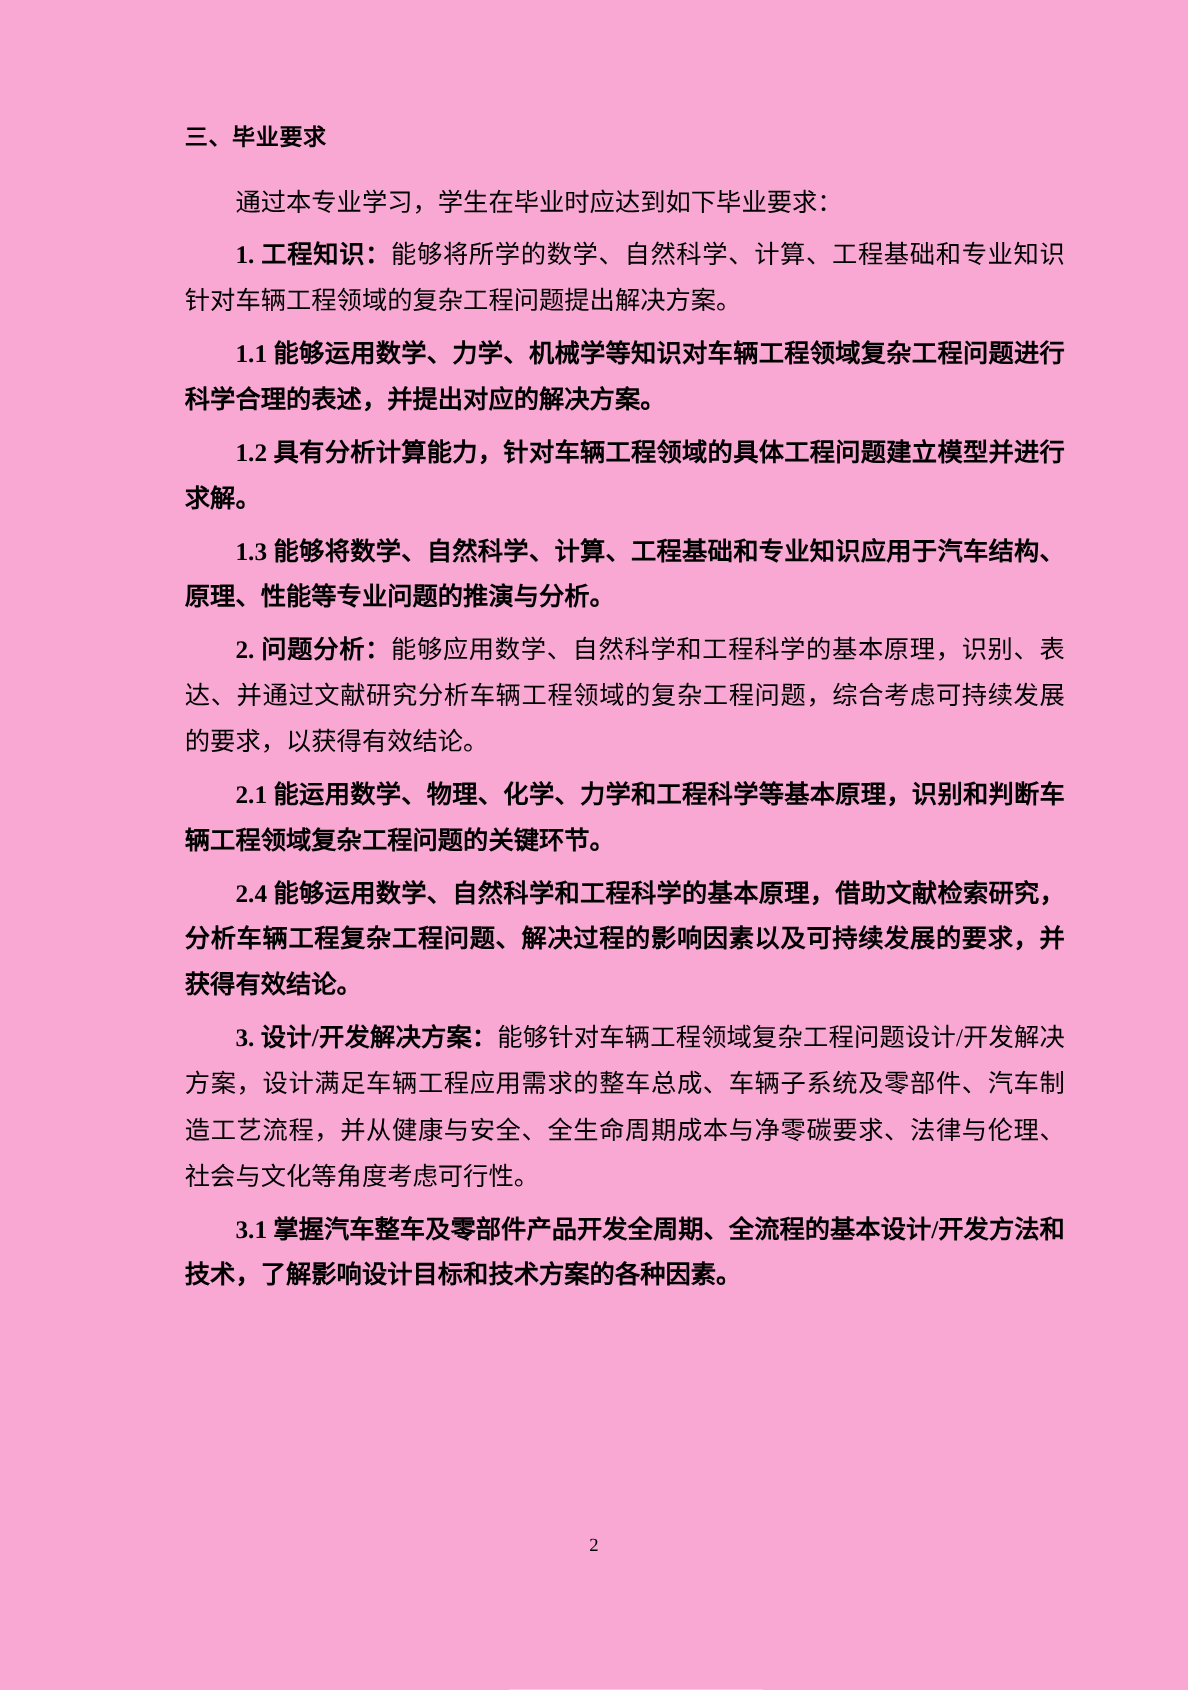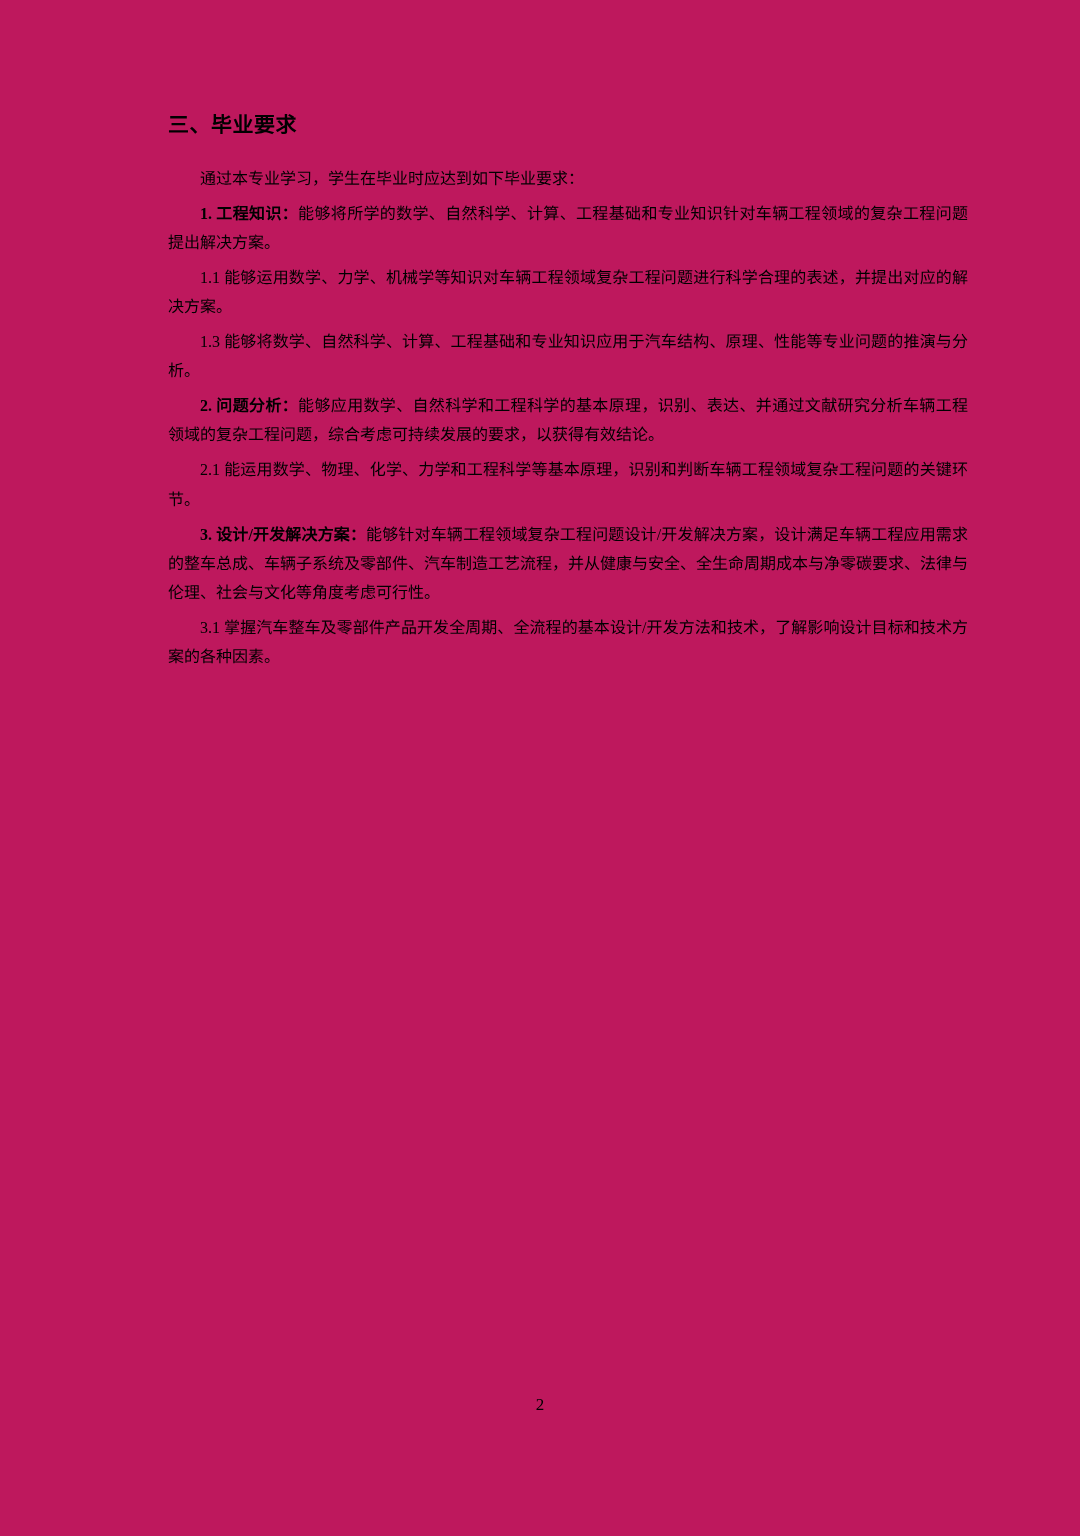--- a/index.html
+++ b/index.html
@@ -14,49 +14,50 @@
     color: #000000;
     position: relative;
     overflow: hidden;
   }
   .page {
     position: absolute;
     left: 0;
     top: 0;
     width: 1080px;
     height: 1536px;
-    background: #be185d;
+    background: #f9a8d4;
   }
   .content {
     position: absolute;
     left: 168px;
     top: 110px;
     width: 800px;
   }
   .heading {
     font-size: 21px;
     font-weight: bold;
     letter-spacing: 0.5px;
     margin: 0 0 22px 0;
     line-height: 1.5;
   }
   p.para {
-    font-size: 16px;
+    font-size: 23px;
     line-height: 1.82;
     margin: 0 0 6px 0;
     text-align: justify;
     text-justify: inter-ideograph;
     text-indent: 2em;
   }
   p.para .lead {
     font-weight: bold;
     margin-top: 14px;
   }
   p.sub {
     text-indent: 2em;
+    font-weight: bold;
   }
   .page-number {
     position: absolute;
     left: 0;
     top: 1395px;
     width: 1080px;
     text-align: center;
     font-size: 17px;
     font-family: "Liberation Serif", "DejaVu Serif", serif;
   }
@@ -68,30 +69,32 @@
   <div class="content">
 
     <div class="heading">三、毕业要求</div>
 
     <p class="para">通过本专业学习，学生在毕业时应达到如下毕业要求：</p>
 
     <p class="para"><span class="lead">1. 工程知识：</span><span>能够将所学的数学、自然科学、计算、工程基础和专业知识针对车辆工程领域的复杂工程问题提出解决方案。</span></p>
 
     <p class="para sub">1.1 能够运用数学、力学、机械学等知识对车辆工程领域复杂工程问题进行科学合理的表述，并提出对应的解决方案。</p>
 
+    <p class="para sub">1.2 具有分析计算能力，针对车辆工程领域的具体工程问题建立模型并进行求解。</p>
 
     <p class="para sub">1.3 能够将数学、自然科学、计算、工程基础和专业知识应用于汽车结构、原理、性能等专业问题的推演与分析。</p>
 
 
     <p class="para"><span class="lead">2. 问题分析：</span><span>能够应用数学、自然科学和工程科学的基本原理，识别、表达、并通过文献研究分析车辆工程领域的复杂工程问题，综合考虑可持续发展的要求，以获得有效结论。</span></p>
 
     <p class="para sub">2.1 能运用数学、物理、化学、力学和工程科学等基本原理，识别和判断车辆工程领域复杂工程问题的关键环节。</p>
 
 
 
+    <p class="para sub">2.4 能够运用数学、自然科学和工程科学的基本原理，借助文献检索研究，分析车辆工程复杂工程问题、解决过程的影响因素以及可持续发展的要求，并获得有效结论。</p>
 
     <p class="para"><span class="lead">3. 设计/开发解决方案：</span><span>能够针对车辆工程领域复杂工程问题设计/开发解决方案，设计满足车辆工程应用需求的整车总成、车辆子系统及零部件、汽车制造工艺流程，并从健康与安全、全生命周期成本与净零碳要求、法律与伦理、社会与文化等角度考虑可行性。</span></p>
 
     <p class="para sub">3.1 掌握汽车整车及零部件产品开发全周期、全流程的基本设计/开发方法和技术，了解影响设计目标和技术方案的各种因素。</p>
 
 
   </div>
 
   <div class="page-number">2</div>
 </div>

